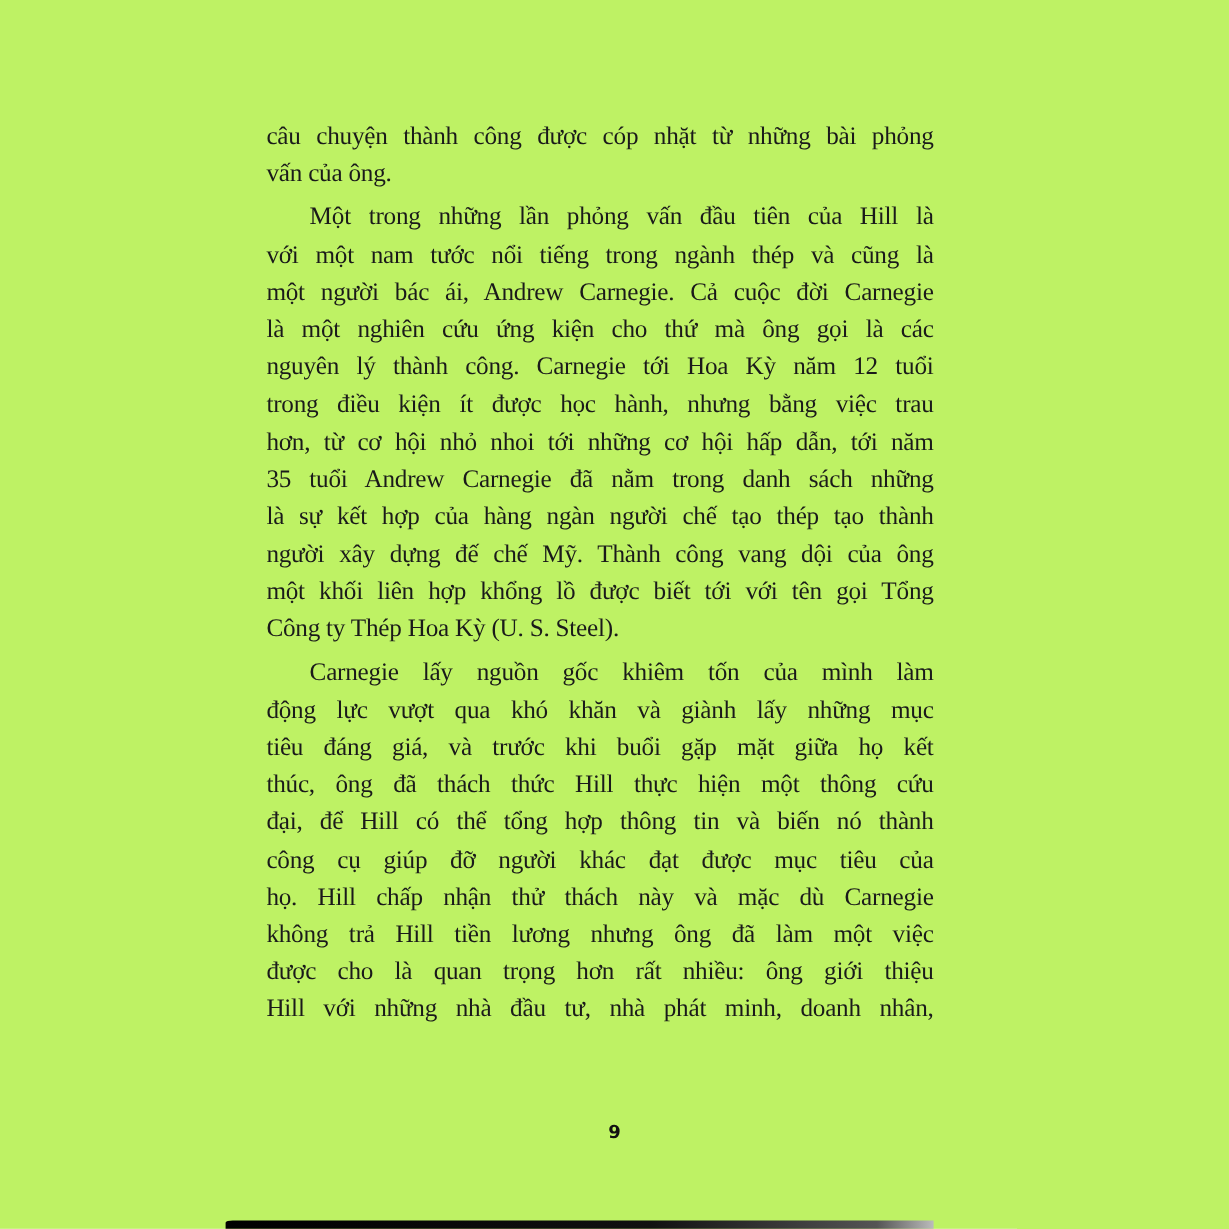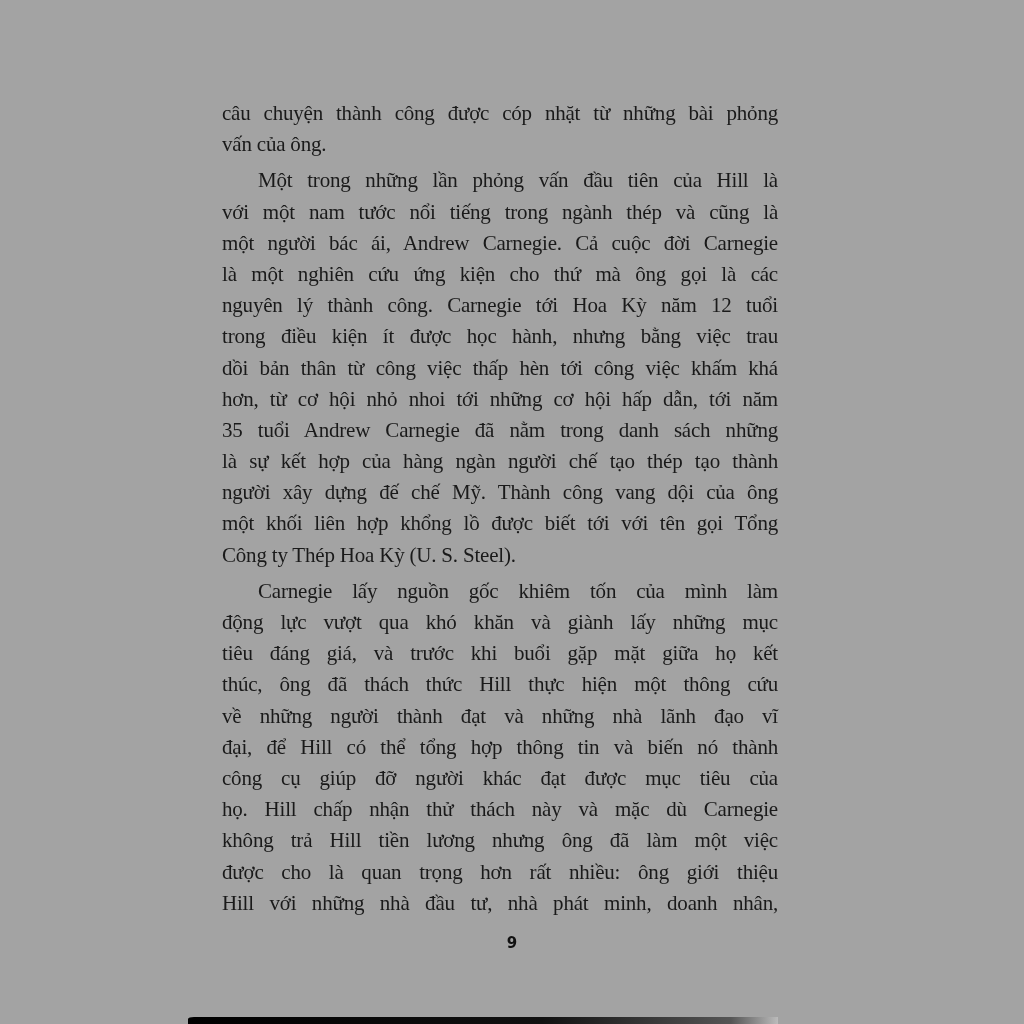--- a/index.html
+++ b/index.html
@@ -12,21 +12,21 @@
       height: 1024px;
       position: relative;
       overflow: hidden;
       font-family: "Liberation Serif", "DejaVu Serif", serif;
       color: #1a1a1a;
     }
     .page {
       position: absolute;
       left: 0; top: 0;
       width: 1024px; height: 1024px;
-      background: #a3a3a3;
+      background: #bef264;
     }
     .text-block {
       position: absolute;
       left: 222px;
       top: 98px;
       width: 556px;
     }
     .line {
       display: block;
       height: 31.2px;
@@ -80,36 +80,34 @@
     </div>
     <div class="gap"></div>
 
     <div>
       <span class="line indent">Một trong những lần phỏng vấn đầu tiên của Hill là</span>
       <span class="line">với một nam tước nổi tiếng trong ngành thép và cũng là</span>
       <span class="line">một người bác ái, Andrew Carnegie. Cả cuộc đời Carnegie</span>
       <span class="line">là một nghiên cứu ứng kiện cho thứ mà ông gọi là các</span>
       <span class="line">nguyên lý thành công. Carnegie tới Hoa Kỳ năm 12 tuổi</span>
       <span class="line">trong điều kiện ít được học hành, nhưng bằng việc trau</span>
-      <span class="line">dồi bản thân từ công việc thấp hèn tới công việc khấm khá</span>
       <span class="line">hơn, từ cơ hội nhỏ nhoi tới những cơ hội hấp dẫn, tới năm</span>
       <span class="line">35 tuổi Andrew Carnegie đã nằm trong danh sách những</span>
       <span class="line">là sự kết hợp của hàng ngàn người chế tạo thép tạo thành</span>
       <span class="line">người xây dựng đế chế Mỹ. Thành công vang dội của ông</span>
       <span class="line">một khối liên hợp khổng lồ được biết tới với tên gọi Tổng</span>
       <span class="line last">Công ty Thép Hoa Kỳ (U. S. Steel).</span>
     </div>
     <div class="gap"></div>
 
     <div>
       <span class="line indent">Carnegie lấy nguồn gốc khiêm tốn của mình làm</span>
       <span class="line">động lực vượt qua khó khăn và giành lấy những mục</span>
       <span class="line">tiêu đáng giá, và trước khi buổi gặp mặt giữa họ kết</span>
       <span class="line">thúc, ông đã thách thức Hill thực hiện một thông cứu</span>
-      <span class="line">về những người thành đạt và những nhà lãnh đạo vĩ</span>
       <span class="line">đại, để Hill có thể tổng hợp thông tin và biến nó thành</span>
       <span class="line">công cụ giúp đỡ người khác đạt được mục tiêu của</span>
       <span class="line">họ. Hill chấp nhận thử thách này và mặc dù Carnegie</span>
       <span class="line">không trả Hill tiền lương nhưng ông đã làm một việc</span>
       <span class="line">được cho là quan trọng hơn rất nhiều: ông giới thiệu</span>
       <span class="line">Hill với những nhà đầu tư, nhà phát minh, doanh nhân,</span>
     </div>
   </div>
 
   <div class="page-number">9</div>

